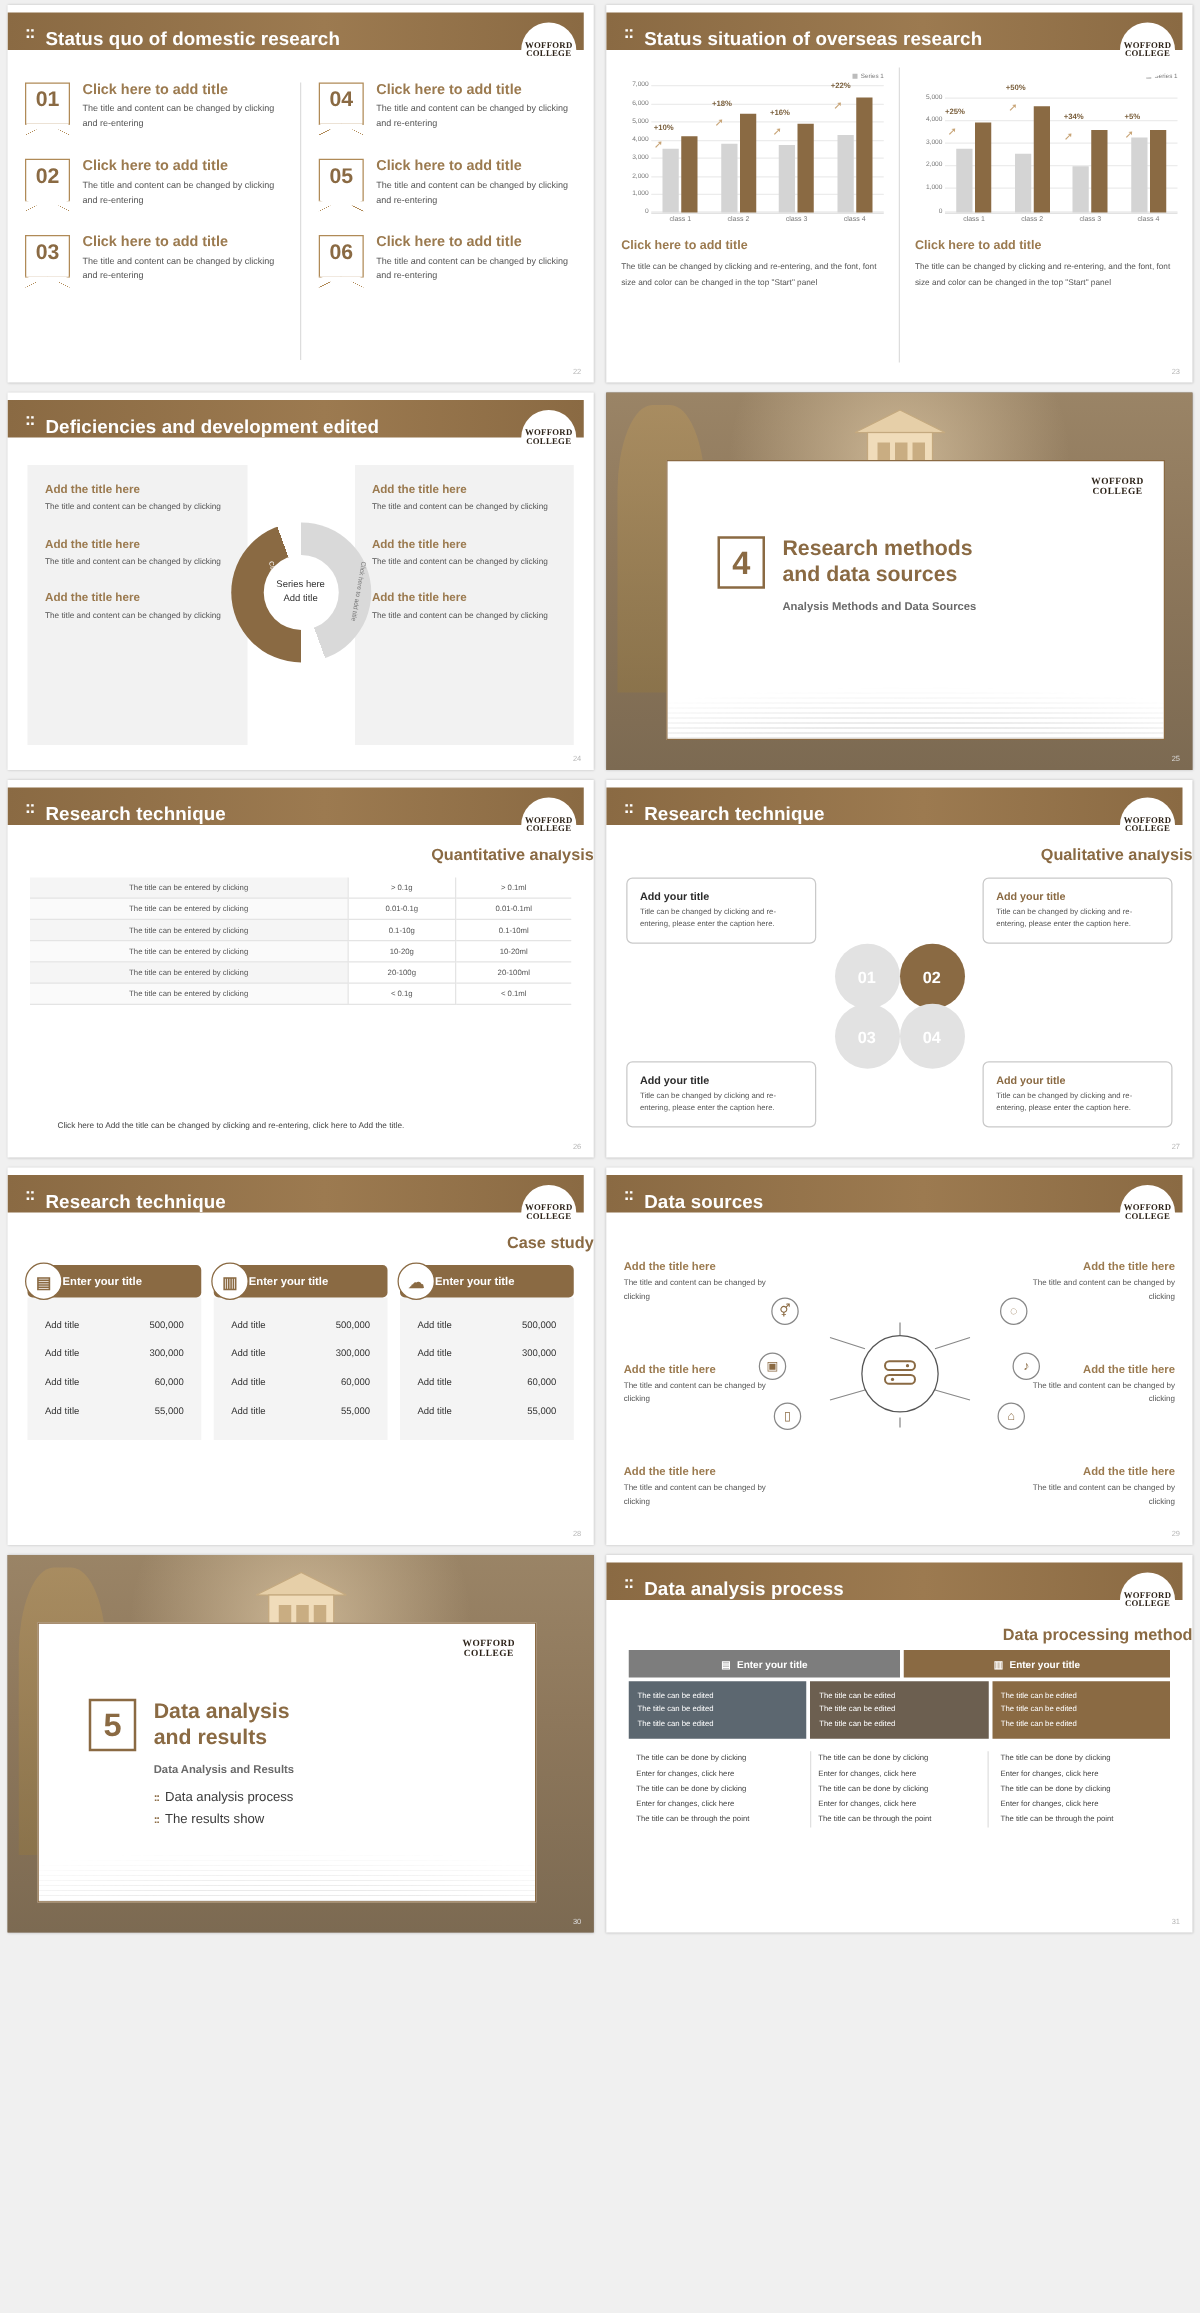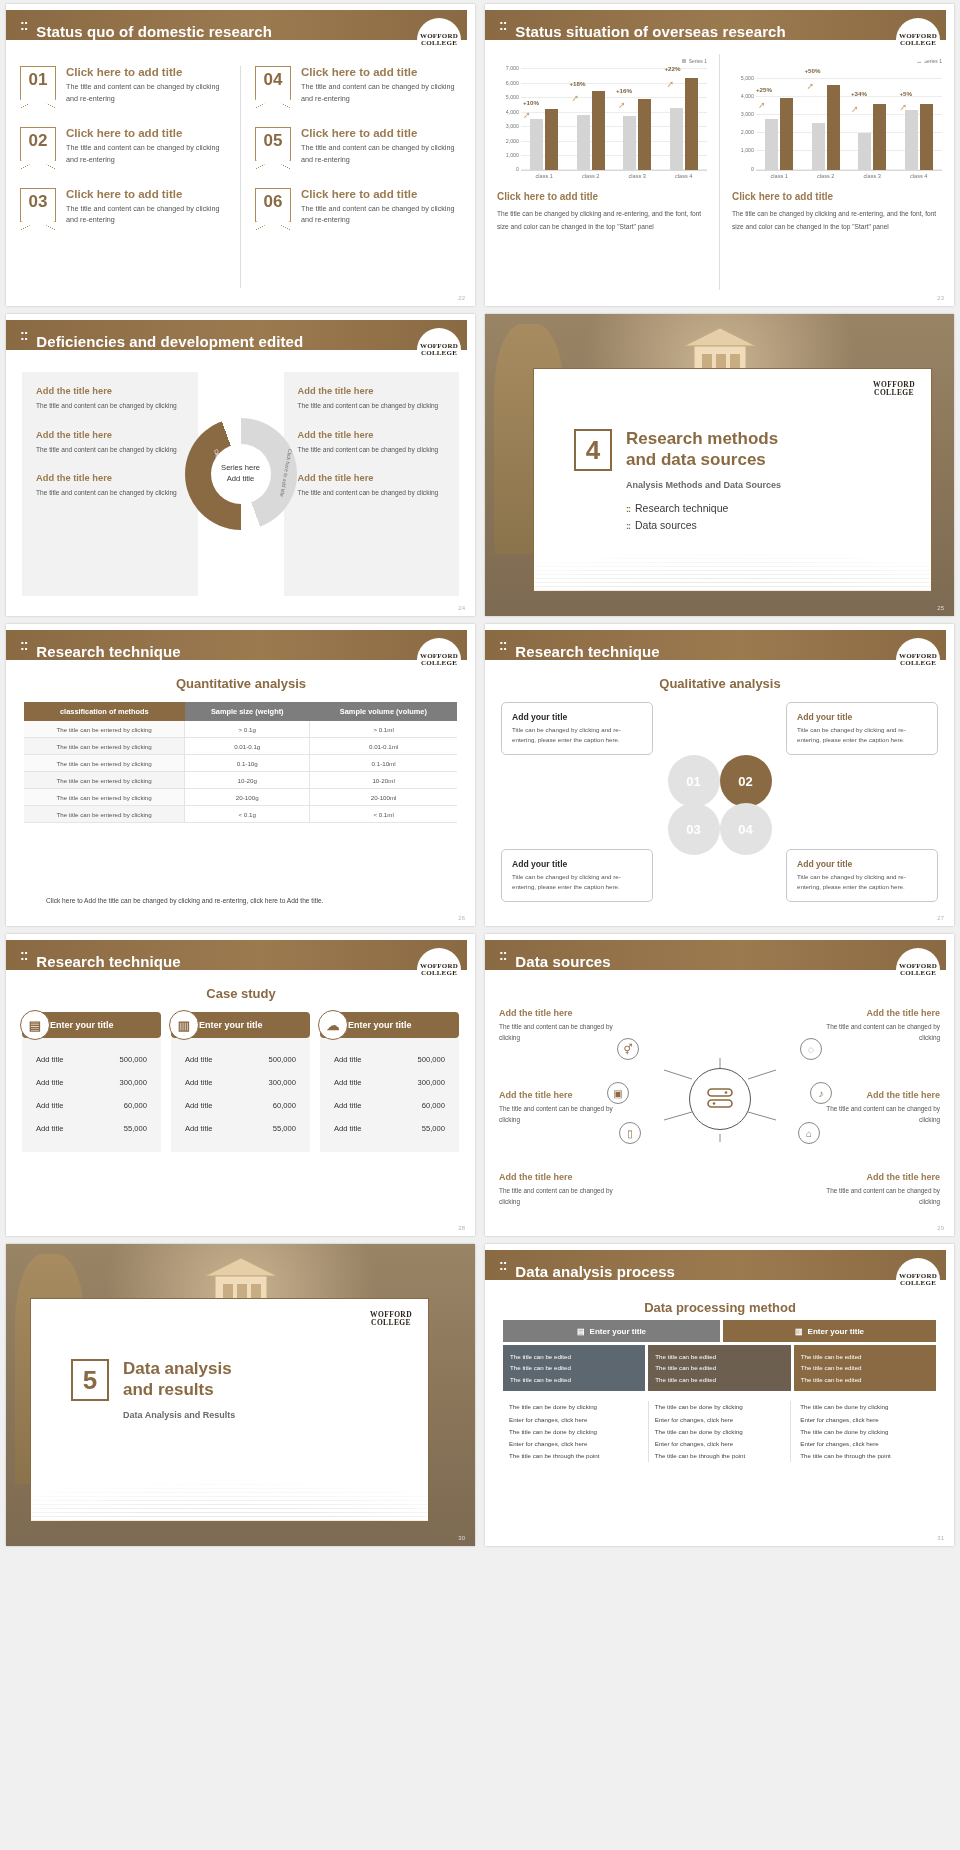--- a/index.html
+++ b/index.html
@@ -120,21 +120,21 @@
   .card .hd { display:flex; align-items:center; gap:14px; }
   .numbox { width:38px; height:42px; border:2px solid #8a6a43; color:#8a6a43;
             font-size:26px; font-weight:bold; display:flex; align-items:center; justify-content:center;}
   .card h2 { color:#8a6a43; font-size:17px; line-height:1.22; font-weight:bold; }
   .card h5 { color:#6a6a6a; font-size:9px; font-weight:bold; margin:9px 0 0 52px; }
   .card ul { margin:12px 0 0 52px; list-style:none; }
   .card ul li { font-size:10.5px; color:#3a3a3a; margin-bottom:5px; }
   .card ul li b { color:#8a6a43; font-size:9px; letter-spacing:-1px; margin-right:5px; }
 
   
-  .ctr-title { position:absolute; top:52px; left:1px; right:0; text-align:center;
+  .ctr-title { position:absolute; top:52px; left:1px; right:0; text-align:right;
                color:#8a6a43; font-size:13px; font-weight:bold; }
   .tbl { position:absolute; top:78px; left:18px; right:18px; border-collapse:collapse; width:calc(100% - 36px); }
   .tbl th { font-size:7.4px; color:#fff; font-weight:bold; padding:5px 4px; text-align:center; background:#7d7d7d; }
   .tbl th.first { background:#8a6a43; }
   .tbl td { font-size:6.2px; color:#555; padding:4.5px 4px; text-align:center; border-bottom:1px solid #e4e4e4; border-right:1px solid #e4e4e4;}
   .tbl td:last-child { border-right:0; }
   .tbl tr:nth-child(odd) td:first-child { background:#f5f5f5; }
   .tbl tr:nth-child(even) td:first-child { background:#fafafa; }
   .tblnote { position:absolute; left:40px; right:20px; bottom:22px; font-size:6.6px; color:#444; }
 
@@ -454,46 +454,37 @@
       </div>
       <div class="inner">
         <div class="hd">
           <div class="numbox">4</div>
           <h2>
             <span>Research methods</span><br>
             <span>and data sources</span>
           </h2>
         </div>
         <h5>Analysis Methods and Data Sources</h5>
-        <ul>
-          <li><b>::</b><span>Research technique</span></li>
-          <li><b>::</b><span>Data sources</span></li>
-        </ul>
       </div>
     </div>
     <div class="pg" style="color:#ddd">25</div>
   </div>
 
   <div class="slide">
     <div class="bar">
       <span class="dots">::</span>
       <span class="btitle">Research technique</span>
     </div>
     <div class="logo">
       <b>WOFFORD</b>
       <b>COLLEGE</b>
     </div>
     <div class="ctr-title">Quantitative analysis</div>
     <table class="tbl">
       <tbody>
-          <tr>
-        <th class="first">classification of methods</th>
-        <th>Sample size (weight)</th>
-        <th>Sample volume (volume)</th>
-      </tr>
       <tr>
         <td>The title can be entered by clicking</td>
         <td>&gt; 0.1g</td>
         <td>&gt; 0.1ml</td>
       </tr>
       <tr>
         <td>The title can be entered by clicking</td>
         <td>0.01-0.1g</td>
         <td>0.01-0.1ml</td>
       </tr>
@@ -721,20 +712,24 @@
       </div>
       <div class="inner">
         <div class="hd">
           <div class="numbox">5</div>
           <h2>
             <span>Data analysis</span><br>
             <span>and results</span>
           </h2>
         </div>
         <h5>Data Analysis and Results</h5>
+        <ul>
+          <li><b>::</b><span>Data analysis process</span></li>
+          <li><b>::</b><span>The results show</span></li>
+        </ul>
       </div>
     </div>
     <div class="pg" style="color:#ddd">30</div>
   </div>
 
   <div class="slide">
     <div class="bar">
       <span class="dots">::</span>
       <span class="btitle">Data analysis process</span>
     </div>

